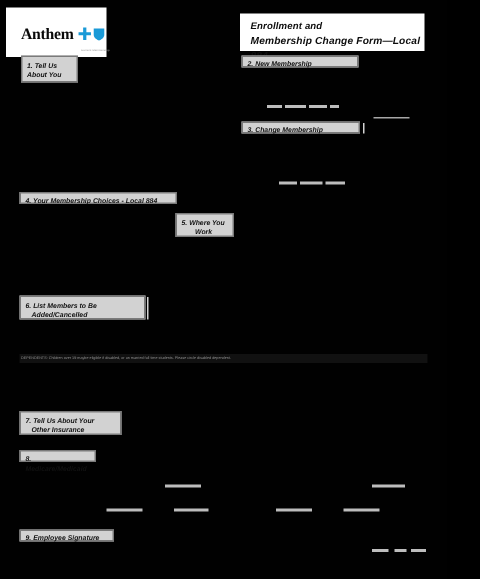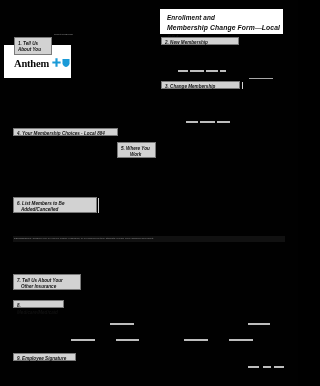--- a/index.html
+++ b/index.html
@@ -7,21 +7,20 @@
     width:298px;height:386px;position:relative;overflow:hidden;
     font-family:"Liberation Sans", sans-serif;
     background:#000000;
   }
   .page{position:absolute;inset:0;background:#010101;}
 
   
   .logo-card{
     position:absolute;left:4px;top:5px;width:67px;height:33px;
     background:#ffffff;
-    margin-top:40px;
   }
   .logo-wordmark{
     position:absolute;left:10px;top:14px;
     font-family:"Liberation Serif", serif;
     font-size:10.5px;font-weight:700;color:#0a0a0a;letter-spacing:-0.2px;
     line-height:1;
   }
   .logo-marks{position:absolute;left:48px;top:13px;width:18px;height:11px;}
   .mark-cross{position:absolute;left:0;top:0;width:9px;height:9px;}
   .mark-shield{position:absolute;left:10px;top:0;width:8px;height:10px;}

